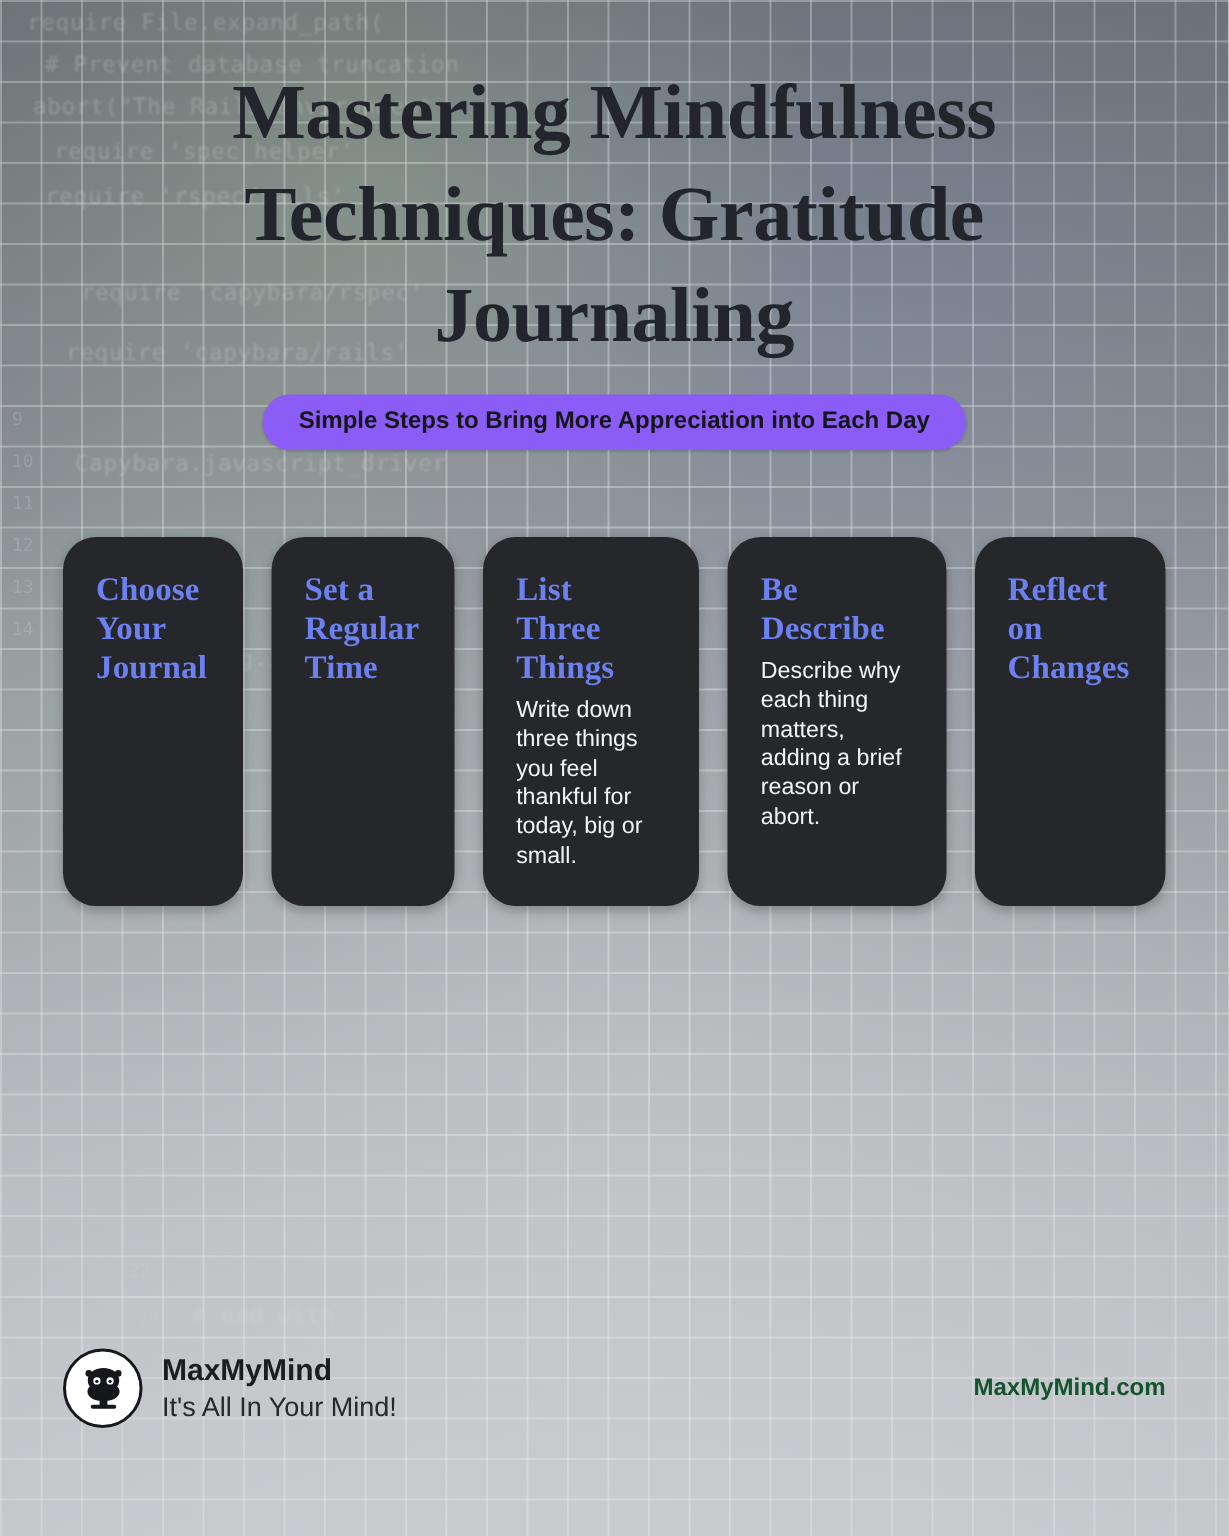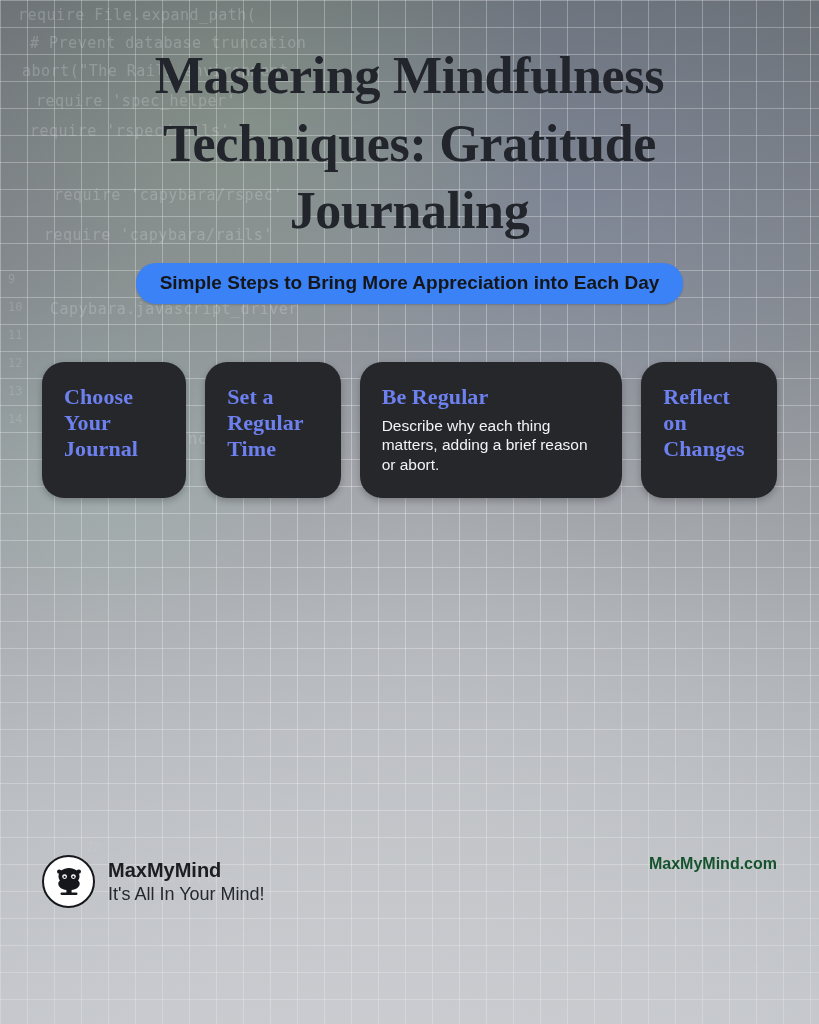--- a/index.html
+++ b/index.html
@@ -100,23 +100,23 @@
     color: #22252b;
     letter-spacing: -0.3px;
   }
 
   .subtitle-wrap {
     display: flex;
     justify-content: center;
     margin-top: 18px;
   }
   .subtitle {
-    background: #3b82f6;
+    background: #8b5cf6;
     color: #14161a;
-    font-size: 19px;
+    font-size: 16px;
     font-weight: bold;
     padding: 9px 24px 10px 24px;
     border-radius: 20px;
     white-space: nowrap;
     box-shadow: 0 1px 2px rgba(0,0,0,0.18);
   }
 
   .cards {
     margin-top: 58px;
     display: flex;
@@ -140,23 +140,22 @@
   .card-desc {
     font-size: 15.5px;
     color: #f2f3f5;
     margin: 0;
     line-height: 1.25;
   }
 
   
   .footer {
     margin-top: auto;
-    margin-bottom: 44px;
-    display: flex;
-    align-items: flex-start;
+    display: flex;
+    align-items: center;
     justify-content: space-between;
   }
   .brand {
     display: flex;
     align-items: center;
     gap: 13px;
   }
   .logo {
     width: 53px;
     height: 53px;
@@ -234,23 +233,27 @@
     <div class="cards">
 
       <div class="card">
         <div class="card-title">Choose Your Journal</div>
       </div>
 
       <div class="card">
         <div class="card-title">Set a Regular Time</div>
       </div>
 
-
-      <div class="card">
-        <div class="card-title">Be Regular</div>
+      <div class="card">
+        <div class="card-title">List Three Things</div>
+        <p class="card-desc">Write down three things you feel thankful for today, big or small.</p>
+      </div>
+
+      <div class="card">
+        <div class="card-title">Be Describe</div>
         <p class="card-desc">Describe why each thing matters, adding a brief reason or abort.</p>
       </div>
 
       <div class="card">
         <div class="card-title">Reflect on Changes</div>
       </div>
 
     </div>
 
     <div class="footer">

